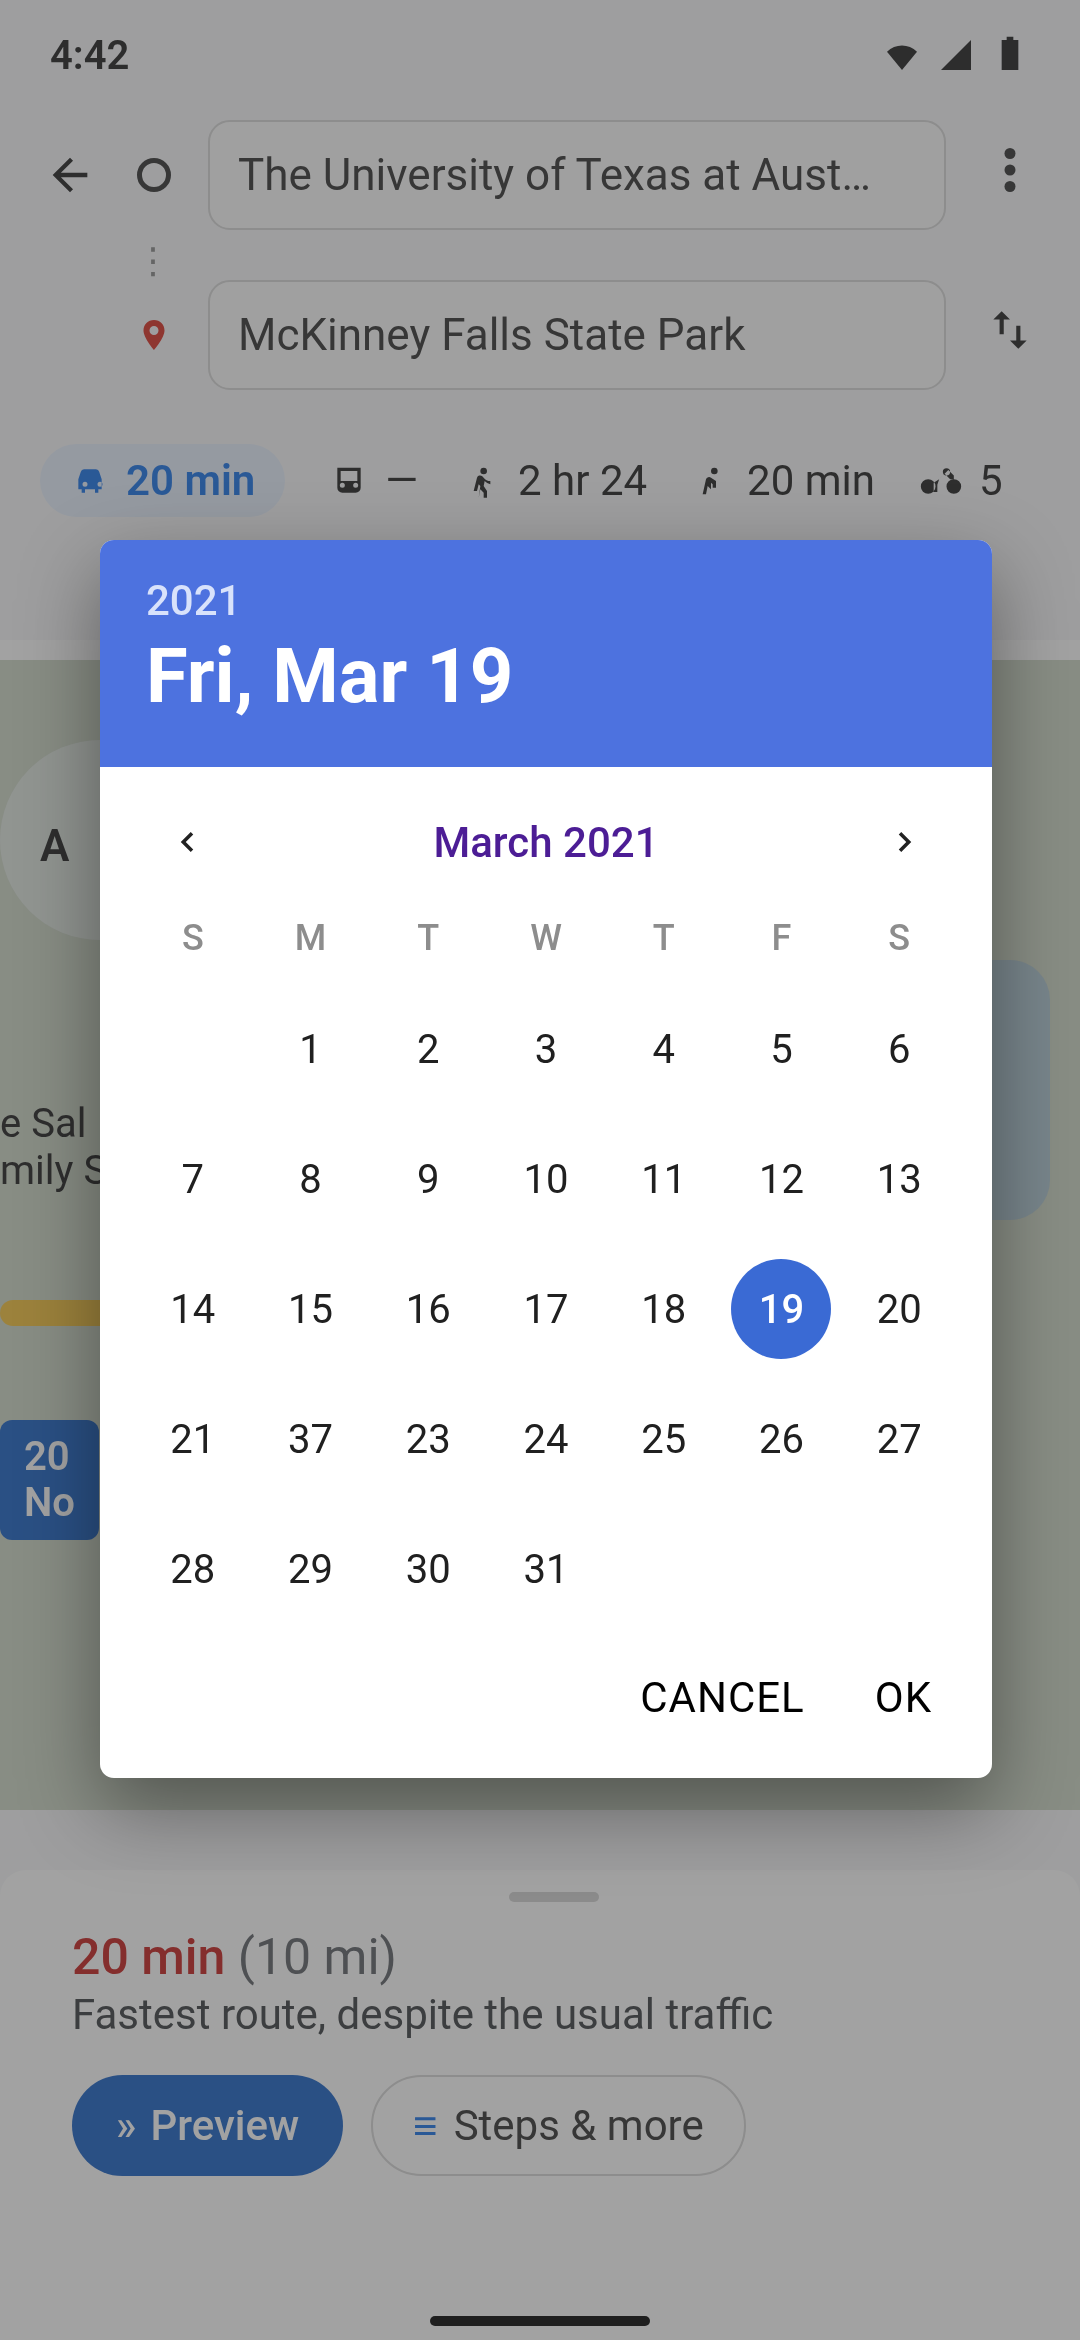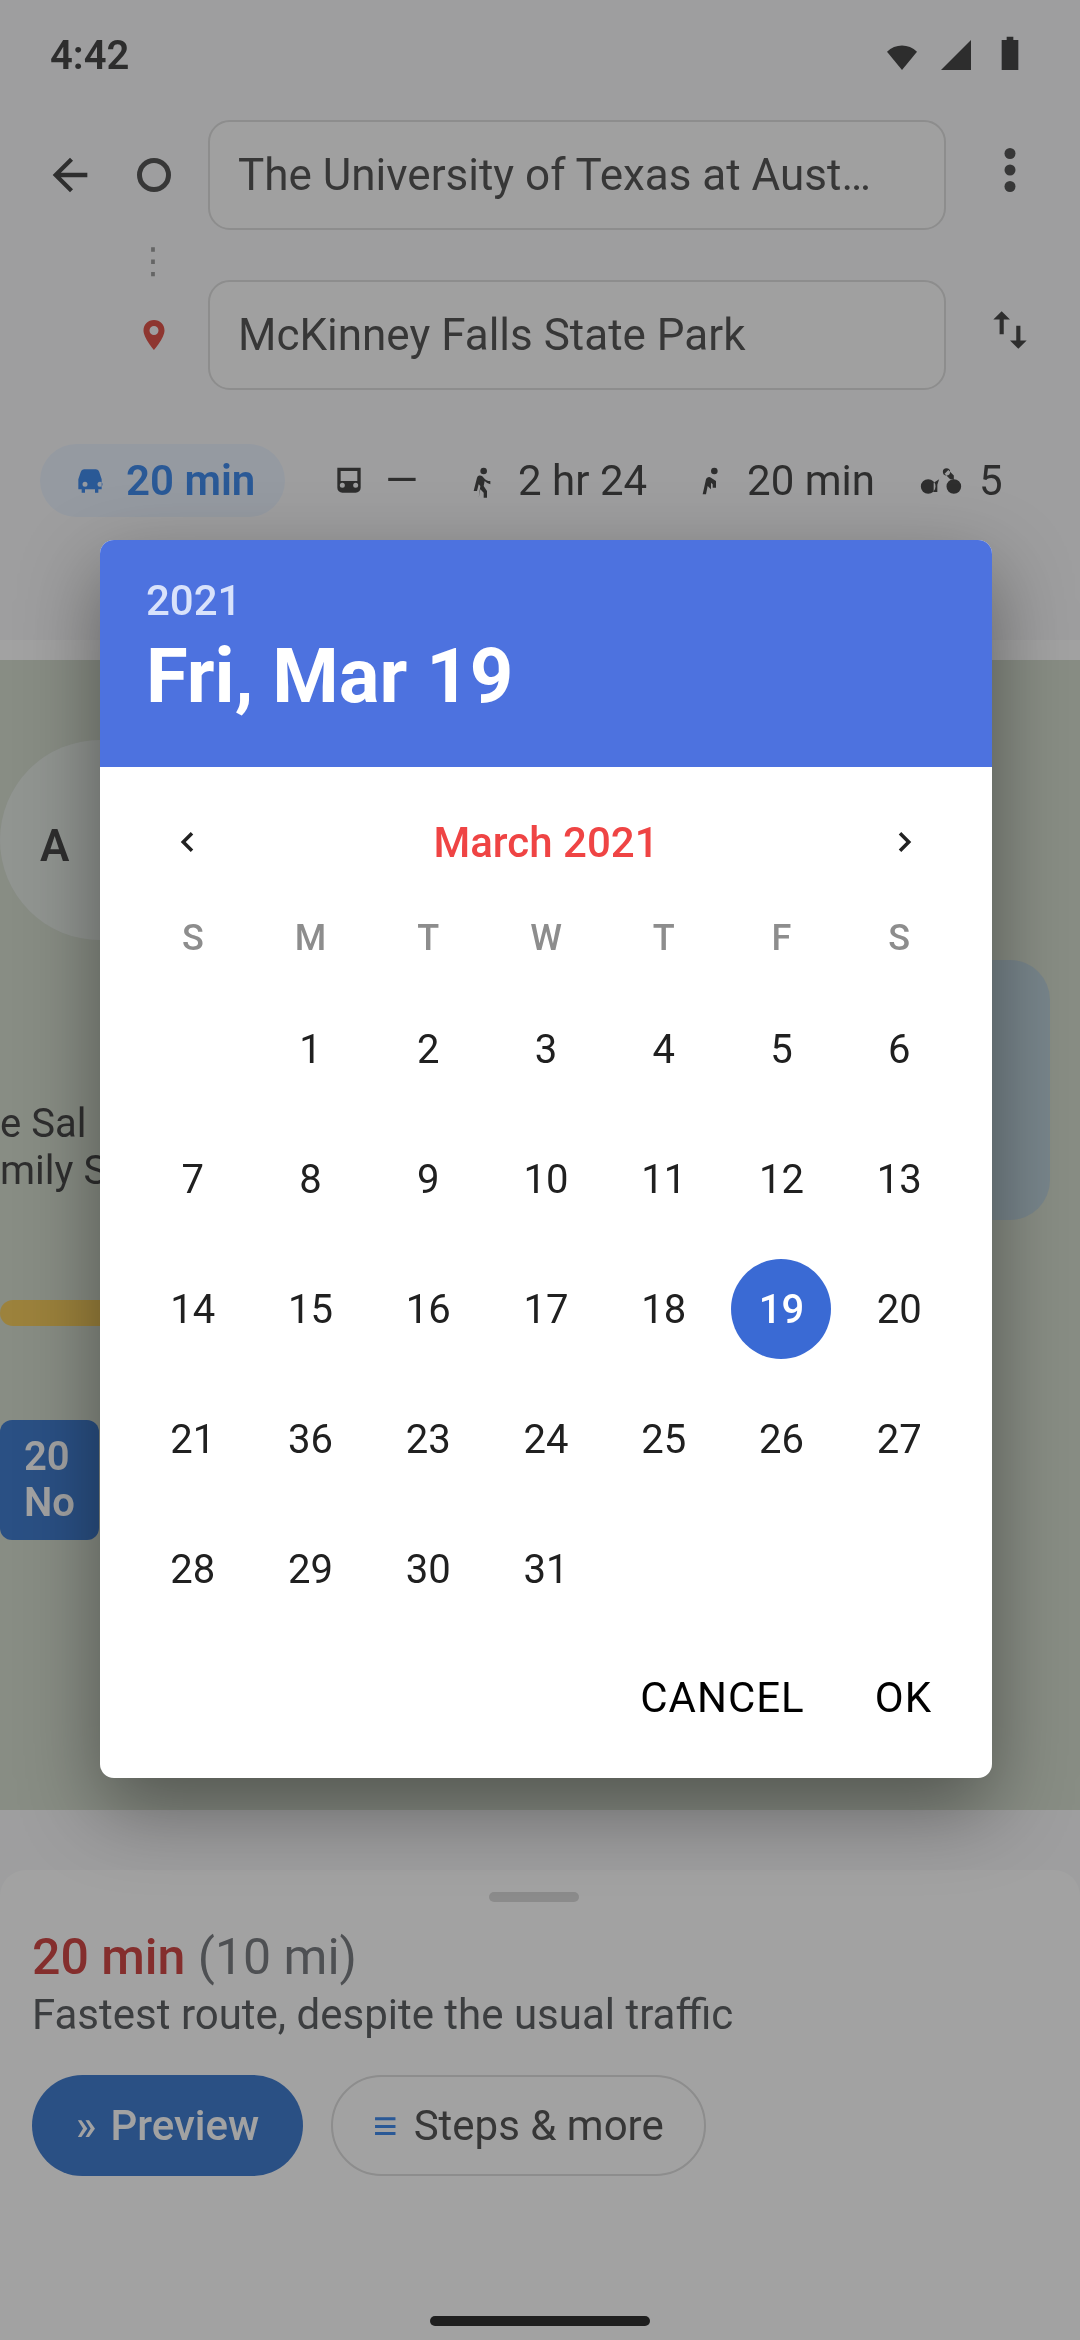--- a/index.html
+++ b/index.html
@@ -33,21 +33,21 @@
 
 .map-area { position:absolute; left:0; right:0; top: 660px; bottom: 530px; background: #cdd6c6; }
 .map-blob1 { position:absolute; left:0; top:80px; width:200px; height:200px; background:#e5edea; border-radius:50%; opacity:.7; }
 .map-blob2 { position:absolute; right:30px; top:300px; width:260px; height:260px; background:#8fb9e0; border-radius:40px; opacity:.5; }
 .map-road { position:absolute; left:0; top:640px; width:260px; height:26px; background:#f3c23d; border-radius:14px; }
 .map-label { position:absolute; left:0; top:760px; background:#1a62c6; color:#fff; padding:14px 24px; border-radius:12px; font-size:40px; font-weight:600; line-height:1.15; }
 .sub-header-strip { position:absolute; top:640px; left:0; right:0; height:100px; background:#fff; display:flex; align-items:center; justify-content:space-between; padding:0 40px; color:#c5221f; font-size:40px; }
 .sub-header-right { color:#1a73e8; }
 
 
-.bottom-sheet { position:absolute; left:0; right:0; bottom:0; height: 470px; background:#fff; border-top-left-radius: 26px; border-top-right-radius:26px; padding: 40px 44px 30px 32px; }
+.bottom-sheet { position:absolute; left:0; right:0; bottom:0; height: 470px; background:#fff; border-top-left-radius: 26px; border-top-right-radius:26px; padding: 40px 44px 30px 72px; }
 .sheet-handle { width: 90px; height: 10px; background:#d3d3d3; border-radius:6px; margin: -18px auto 26px auto; }
 .route-time { font-size: 50px; }
 .rt-duration { color:#c5221f; font-weight:500; }
 .rt-dist { color:#5f6368; }
 .route-desc { font-size: 42px; color:#3c4043; margin-top: 4px; }
 .sheet-actions { display:flex; gap: 28px; margin-top: 36px; }
 .btn-preview { background:#1a62c6; color:#fff; display:flex; align-items:center; gap:14px; padding: 24px 44px; border-radius:60px; font-size:42px; font-weight:500; }
 .btn-steps { border:2px solid #d6d6d6; display:flex; align-items:center; gap:16px; padding:24px 40px; border-radius:60px; font-size:42px; color:#333; }
 .nav-handle { position:absolute; bottom:14px; left:50%; transform:translateX(-50%); width:220px; height:10px; background:#1f1f1f; border-radius:6px; }
 
@@ -56,21 +56,21 @@
 
 
 .dialog { position:absolute; left:100px; right:88px; top:540px; background:#fff; border-radius:14px; box-shadow: 0 30px 80px rgba(0,0,0,.4); overflow:hidden; }
 .dlg-header { background:#4d72df; color:#fff; padding: 36px 46px 46px 46px; }
 .dlg-year { font-size: 42px; font-weight:500; color:#d8e2fb; }
 .dlg-date { font-size: 76px; font-weight:700; margin-top: 6px; }
 
 .dlg-body { padding: 40px 34px 8px 34px; }
 .month-nav { display:flex; align-items:center; justify-content:space-between; padding: 0 18px; }
 .month-nav .chev { width:70px; height:70px; display:flex; align-items:center; justify-content:center; font-size:44px; color:#222; }
-.month-title { font-size:42px; font-weight:500; color:#ef4444; }
+.month-title { font-size:42px; font-weight:500; color:#4c1d95; }
 
 .cal-grid { display:grid; grid-template-columns: repeat(7, 1fr); margin-top: 40px; row-gap: 30px; }
 .dow { text-align:center; font-size:36px; color:#8d8d8d; font-weight:500; padding-bottom: 10px; }
 .day { height: 100px; display:flex; align-items:center; justify-content:center; font-size:40px; color:#202020; border-radius:50%; margin:0 auto; width:100px; }
 .day.empty { visibility:hidden; }
 .day.selected { background:#3a6ad4; color:#fff; font-weight:500; }
 
 .dlg-actions { display:flex; justify-content:flex-end; gap: 50px; padding: 30px 50px 40px 40px; }
 .dlg-btn { font-size:42px; font-weight:400; color:#000000; letter-spacing:1px; padding: 16px 10px; }
 
@@ -257,21 +257,21 @@
           <div class="day">12</div>
           <div class="day">13</div>
           <div class="day">14</div>
           <div class="day">15</div>
           <div class="day">16</div>
           <div class="day">17</div>
           <div class="day">18</div>
           <div class="day selected">19</div>
           <div class="day">20</div>
           <div class="day">21</div>
-          <div class="day">36</div>
+          <div class="day">37</div>
           <div class="day">23</div>
           <div class="day">24</div>
           <div class="day">25</div>
           <div class="day">26</div>
           <div class="day">27</div>
           <div class="day">28</div>
           <div class="day">29</div>
           <div class="day">30</div>
           <div class="day">31</div>
         </div>

